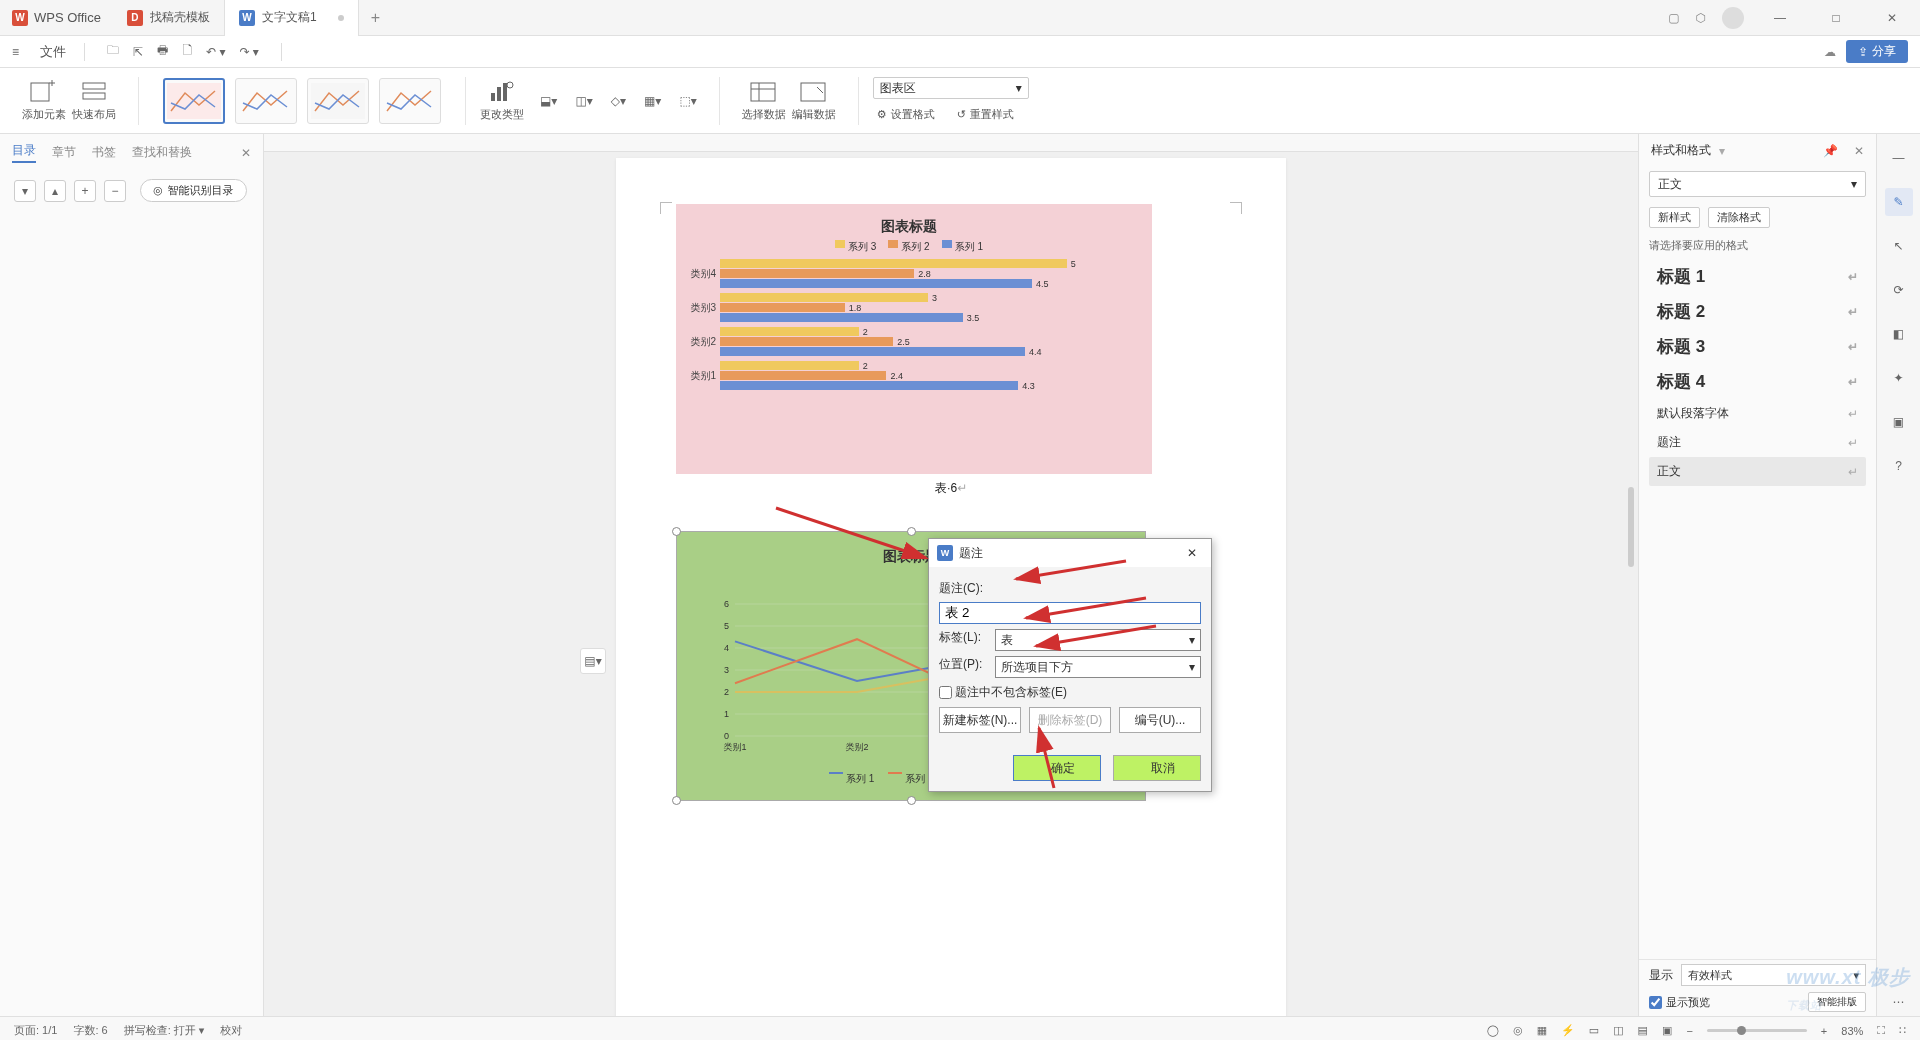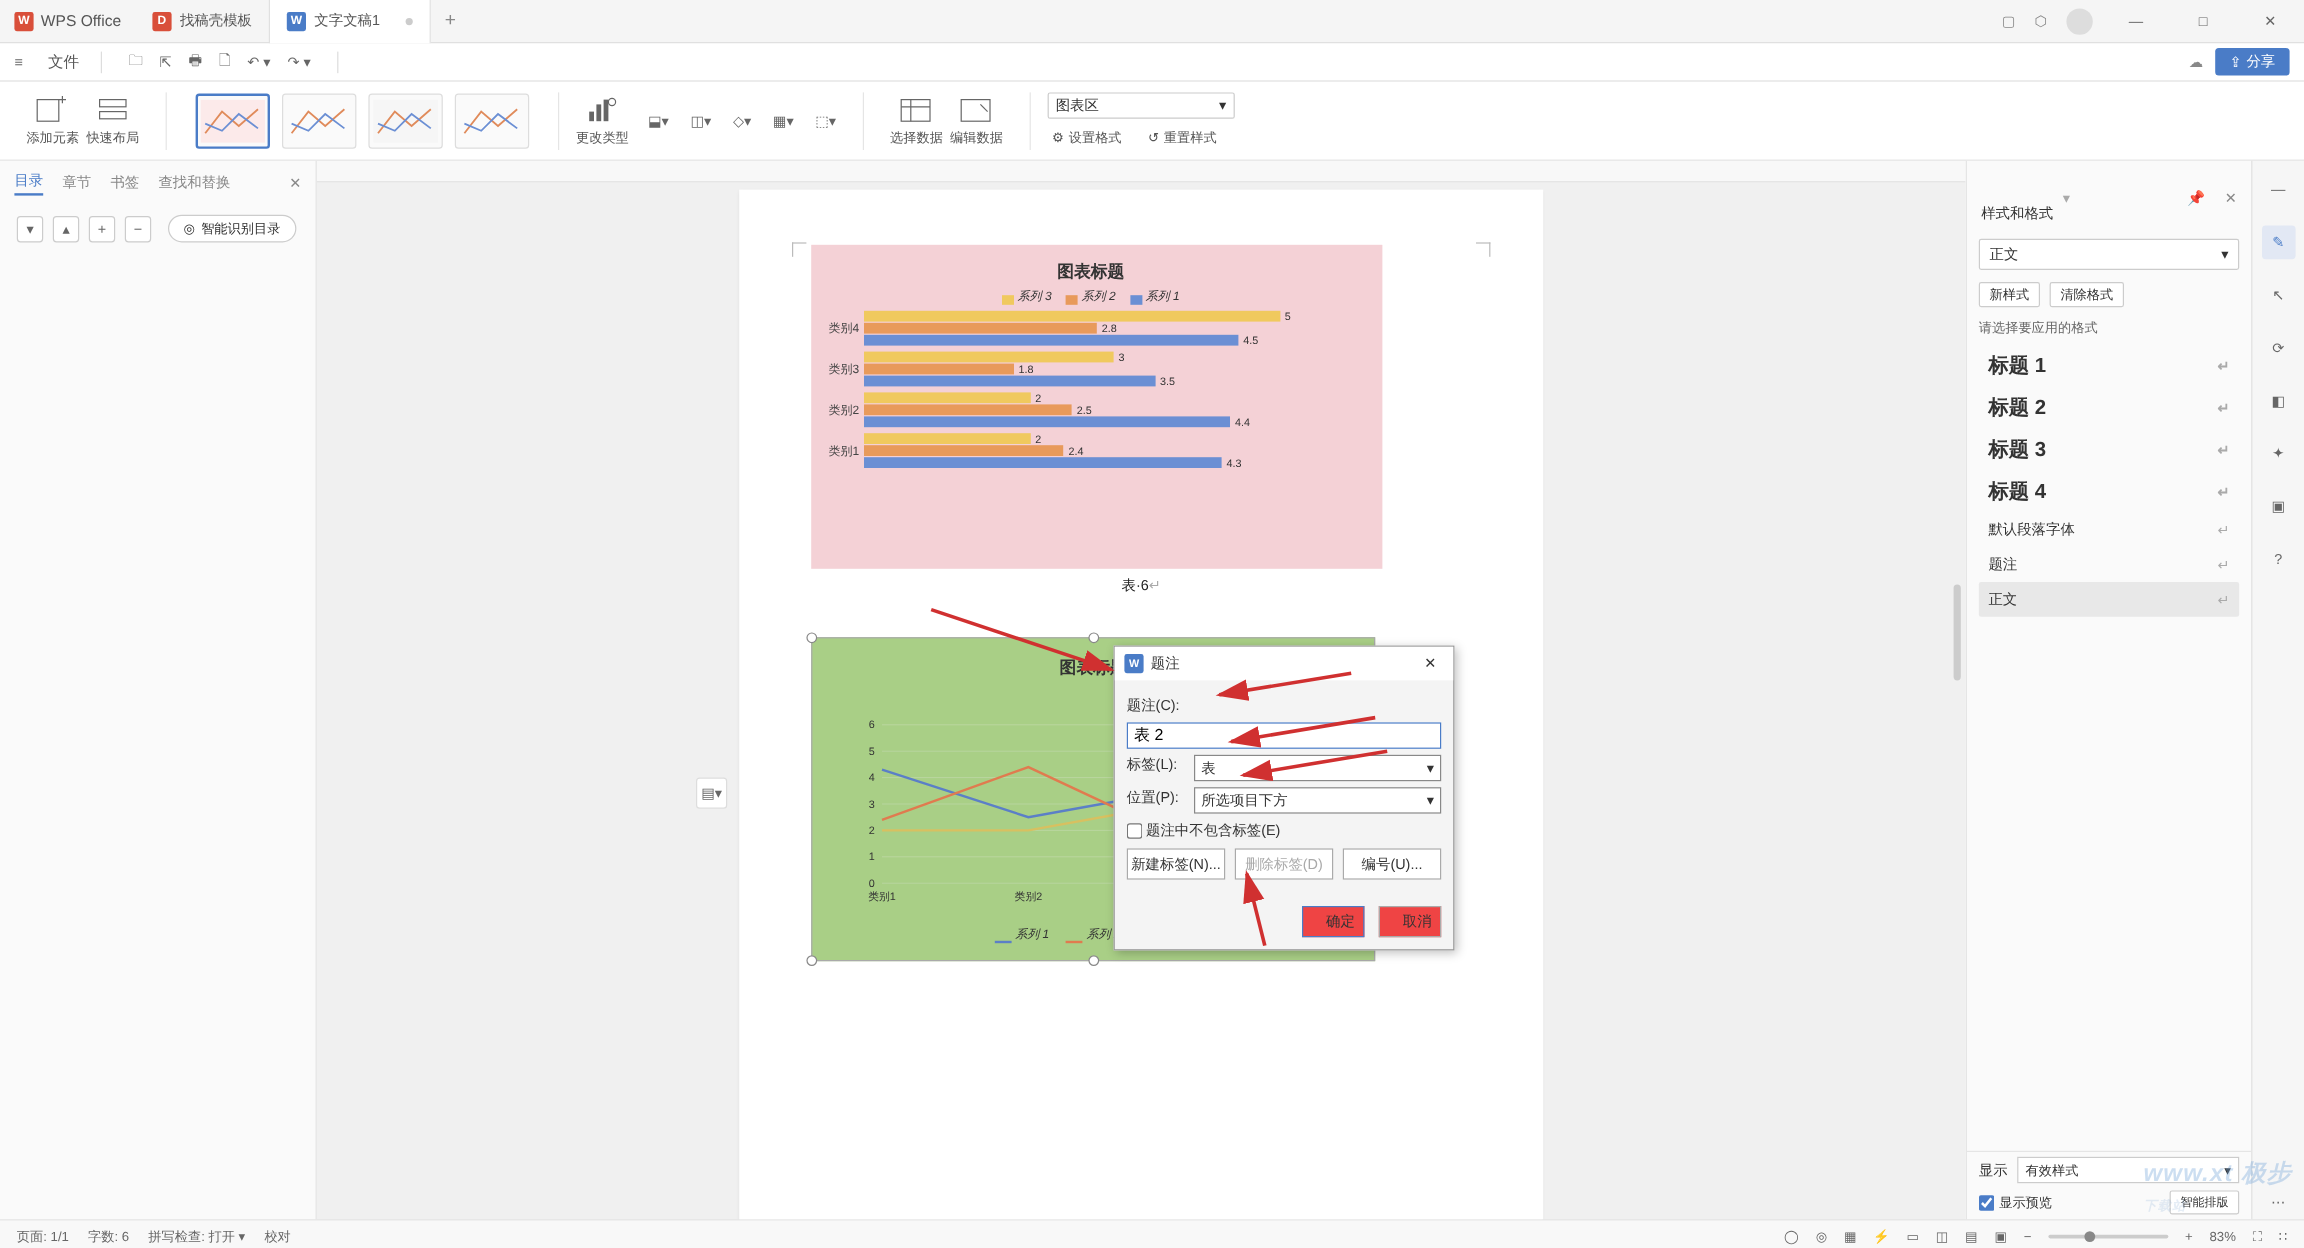--- a/index.html
+++ b/index.html
@@ -64,21 +64,21 @@
 .ruler-h { position: absolute; top: 0; left: 0; right: 0; height: 18px; background: #f8f8f8; border-bottom: 1px solid #e0e0e0; }
 .page { width: 670px; background: #fff; margin-top: 24px; padding: 46px 40px; position: relative; min-height: 900px; box-shadow: 0 1px 3px rgba(0,0,0,0.08); }
 .page-mark { position: absolute; width: 12px; height: 12px; border-color: #bbb; }
 .page-mark.tl { top: 44px; left: 44px; border-left: 1px solid #bbb; border-top: 1px solid #bbb; }
 .page-mark.tr { top: 44px; right: 44px; border-right: 1px solid #bbb; border-top: 1px solid #bbb; }
 .chart1 { width: 476px; height: 270px; background: #f4d1d6; margin-left: 20px; padding: 10px 16px 10px 6px; }
 .chart2 { width: 470px; height: 270px; background: #a9cf86; margin-top: 34px; margin-left: 20px; border: 1px solid #aaa; padding: 12px 16px; position: relative; }
 .sel-handle { width: 9px; height: 9px; background: #fff; border: 1px solid #888; position: absolute; border-radius: 50%; }
 .chart-title { text-align: center; font-weight: bold; font-size: 14px; color: #333; margin: 4px 0; }
 .legend-row { display: flex; justify-content: center; gap: 12px; font-size: 10px; margin: 4px 0; }
-.leg-item { display: flex; align-items: flex-end; gap: 3px; font-style: italic; }
+.leg-item { display: flex; align-items: flex-start; gap: 3px; }
 .leg-swatch { width: 10px; height: 8px; }
 .hbar-row { display: flex; align-items: center; margin: 3px 0; }
 .cat-lbl { width: 38px; font-size: 10px; text-align: right; padding-right: 4px; color: #444; }
 .bars-stack { flex: 1; }
 .hbar { height: 9px; display: flex; align-items: center; margin: 1px 0; }
 .bar-fill { height: 100%; }
 .bar-val { font-size: 9px; margin-left: 4px; color: #333; }
 .caption-txt { text-align: center; font-size: 12px; color: #222; margin-top: 6px; }
 .line-chart-svg { width: 100%; height: 200px; }
 .legend-line { display: flex; justify-content: center; gap: 14px; font-size: 10px; margin-top: 2px; }
@@ -93,30 +93,30 @@
 .dlg-body { padding: 8px 10px; }
 .dlg-row { display: flex; align-items: flex-start; margin: 5px 0; gap: 4px; }
 .dlg-label { width: 52px; color: #333; }
 .dlg-input { flex: 1; height: 22px; border: 1px solid #4a7cc7; padding: 0 5px; background: #fff; }
 .dlg-select { flex: 1; height: 22px; border: 1px solid #888; padding: 0 5px; background: #fff; display: flex; align-items: center; justify-content: space-between; cursor: pointer; }
 .dlg-check { display: flex; align-items: center; gap: 3px; margin: 6px 0; }
 .dlg-btns { display: flex; gap: 8px; margin: 6px 0; }
 .dlg-btn { flex: 1; height: 26px; border: 1px solid #aaa; background: #fff; cursor: pointer; font-size: 12px; display: flex; align-items: center; justify-content: center; }
 .dlg-btn.disabled { color: #aaa; cursor: default; }
 .dlg-footer { display: flex; justify-content: flex-end; gap: 12px; padding: 8px 10px 10px; }
-.dlg-footbtn { width: 52px; height: 26px; border: 1px solid #aaa; background: #ef4444; cursor: pointer; font-size: 12px; display: flex; align-items: center; justify-content: center; padding-left: 12px; }
+.dlg-footbtn { width: 88px; height: 26px; border: 1px solid #aaa; background: #bef264; cursor: pointer; font-size: 12px; display: flex; align-items: center; justify-content: center; padding-left: 12px; }
 .dlg-footbtn.primary { border: 1px solid #4a7cc7; }
 
 
 .arrow { position: absolute; pointer-events: none; }
 
 
 .right-panel { width: 238px; border-left: 1px solid #e0e0e0; background: #fafafa; display: flex; flex-direction: column; }
 .rp-header { display: flex; align-items: center; padding: 8px 12px; gap: 8px; }
-.rp-title { font-size: 12px; color: #333; margin-top: 28px; }
+.rp-title { font-size: 12px; color: #333; }
 .rp-pin { margin-left: auto; color: #888; cursor: pointer; }
 .rp-close { color: #888; cursor: pointer; margin-left: 8px; }
 .rp-select { margin: 4px 10px; height: 26px; border: 1px solid #ccc; background: #fff; padding: 0 8px; display: flex; align-items: center; justify-content: space-between; cursor: pointer; border-radius: 2px; font-size: 12px; }
 .rp-btns { display: flex; gap: 8px; padding: 6px 10px; }
 .rp-smallbtn { border: 1px solid #ccc; padding: 2px 8px; font-size: 11px; cursor: pointer; background: #fff; border-radius: 2px; }
 .rp-hint { padding: 4px 10px 6px; font-size: 11px; color: #666; }
 .rp-style-list { flex: 1; overflow-y: auto; padding: 0 10px; }
 .rp-style-item { display: flex; align-items: center; justify-content: space-between; padding: 6px 8px; cursor: pointer; font-size: 12px; border-radius: 2px; }
 .rp-style-item.h { font-size: 17px; font-weight: bold; }
 .rp-style-item.selected { background: #e8e8e8; }

